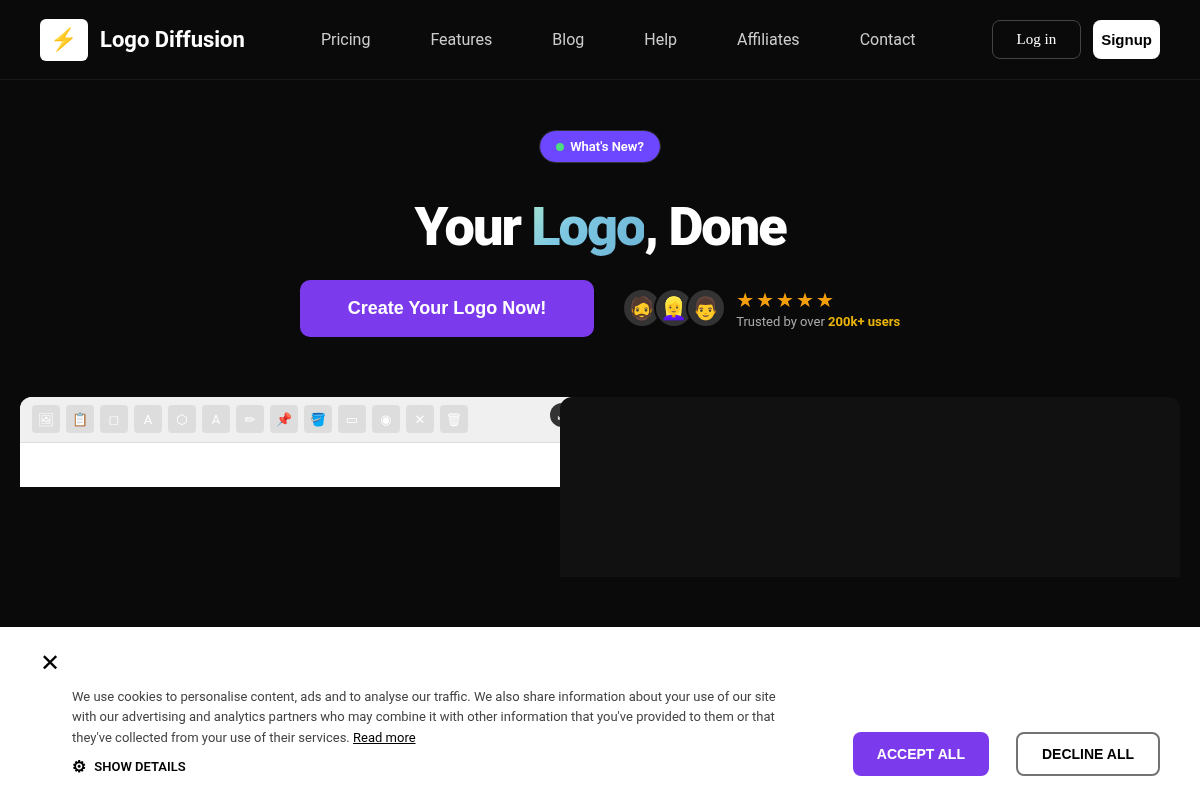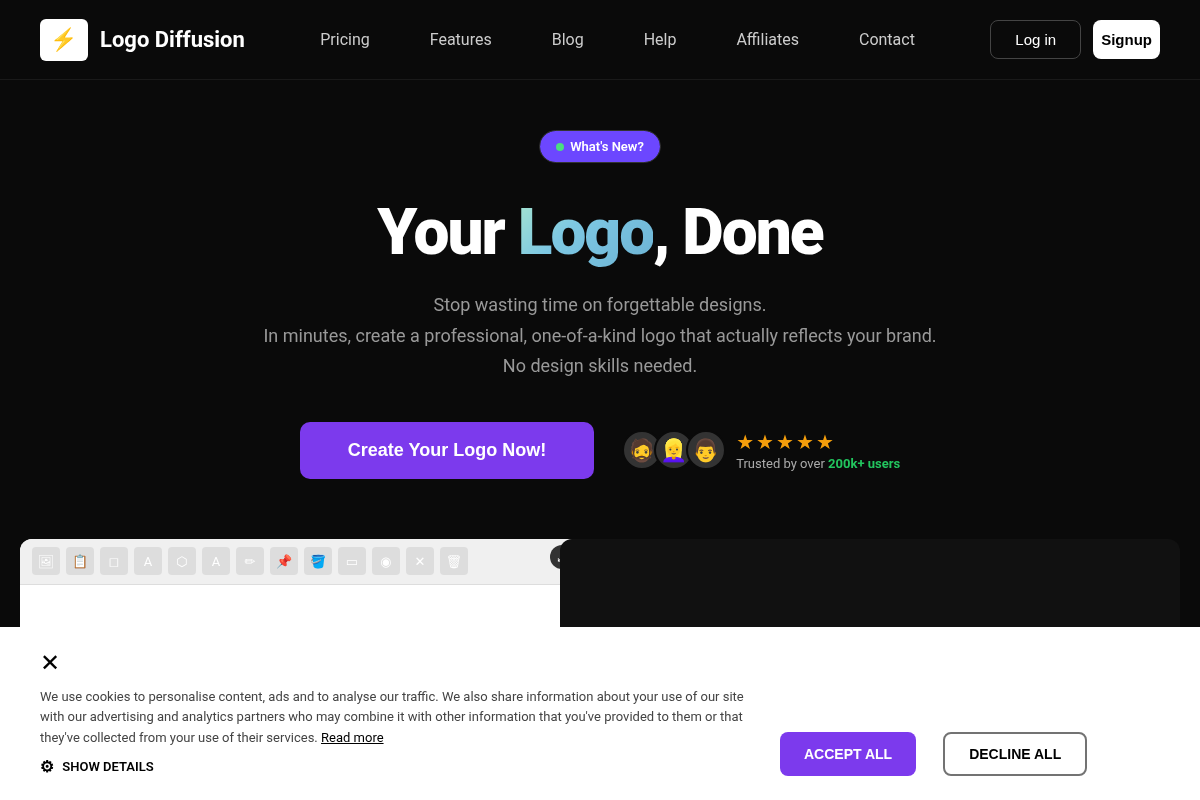--- a/index.html
+++ b/index.html
@@ -59,20 +59,21 @@
       gap: 12px;
     }
     .btn-login {
       background: transparent;
       border: 1px solid #444;
       color: #fff;
       padding: 10px 24px;
       border-radius: 8px;
       font-size: 15px;
       cursor: pointer;
+      font-family: Liberation Serif, serif;
     }
     .btn-signup {
       background: #fff;
       border: none;
       color: #000;
       padding: 10px 8px;
       border-radius: 8px;
       font-size: 15px;
       font-weight: 600;
       cursor: pointer;
@@ -115,21 +116,21 @@
     .badge-right {
       padding: 8px 16px;
       font-size: 13px;
       color: #ccc;
       display: flex;
       align-items: center;
       gap: 6px;
     }
 
     .hero-heading {
-      font-size: 64px;
+      font-size: 54px;
       font-weight: 900;
       line-height: 1.05;
       margin-bottom: 24px;
       letter-spacing: -2px;
     }
     .heading-white { color: #fff; }
     .heading-logo-gradient {
       background: linear-gradient(135deg, #a8e6cf 0%, #7ec8e3 40%, #6cb3d4 100%);
       -webkit-background-clip: text;
       -webkit-text-fill-color: transparent;
@@ -194,21 +195,21 @@
     }
     .stars {
       display: flex;
       gap: 2px;
     }
     .star { color: #f59e0b; font-size: 20px; }
     .trust-text {
       font-size: 13px;
       color: #aaa;
     }
-    .trust-text strong { color: #22c55e; }
+    .trust-text strong { color: #eab308; }
 
     
     .preview-area {
       margin: 30px 20px 0;
       position: relative;
     }
     .preview-window {
       background: #fff;
       border-radius: 12px 12px 0 0;
       width: 560px;
@@ -288,22 +289,24 @@
     .cookie-close {
       background: none;
       border: none;
       font-size: 24px;
       cursor: pointer;
       color: #000;
       line-height: 1;
     }
     .cookie-body {
       display: flex;
+      justify-content: space-between;
       align-items: flex-end;
       gap: 20px;
+      margin-left: 32px;
     }
     .cookie-text-block {
       max-width: 720px;
     }
     .cookie-text {
       font-size: 13px;
       color: #444;
       line-height: 1.6;
     }
     .cookie-text a {
@@ -386,25 +389,20 @@
       <span>What's New?</span>
     </div>
   </div>
 
   <h1 class="hero-heading">
     <span class="hero-line1">
       <span class="heading-white">Your </span><span class="heading-logo-gradient">Logo</span><span class="heading-white">, Done</span>
     </span>
   </h1>
 
-  <p class="hero-sub">
-    <span>Stop wasting time on forgettable designs.</span><br>
-    <span>In minutes, create a professional, one-of-a-kind logo that actually reflects your brand.</span><br>
-    <span>No design skills needed.</span>
-  </p>
 
   <div class="hero-cta-row">
     <button class="btn-cta">Create Your Logo Now!</button>
     <div class="trust-block">
       <div class="avatars">
         <div class="avatar">🧔</div>
         <div class="avatar">👱‍♀️</div>
         <div class="avatar">👨</div>
       </div>
       <div class="trust-info">

